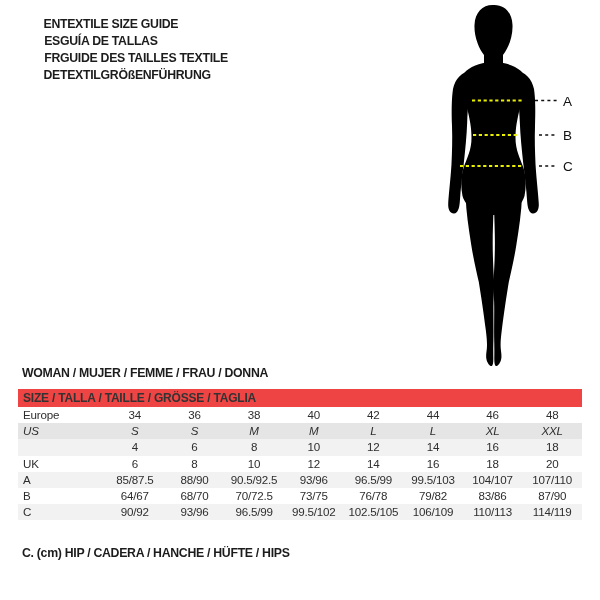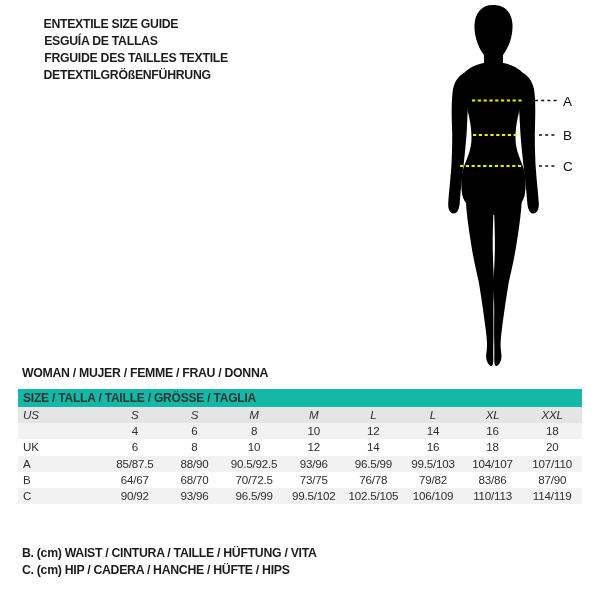--- a/index.html
+++ b/index.html
@@ -157,22 +157,33 @@
 
       <text class="measure-letter" x="163" y="105.5">A</text>
       <text class="measure-letter" x="163" y="140">B</text>
       <text class="measure-letter" x="163" y="171">C</text>
     </svg>
   </div>
 
   <div class="group-title">WOMAN / MUJER / FEMME / FRAU / DONNA</div>
 
   <div class="size-table">
-    <div class="thead" style="background: #14b8a6;">SIZE / TALLA / TAILLE / GRÖSSE / TAGLIA</div>
+    <div class="thead" style="background: #ef4444;">SIZE / TALLA / TAILLE / GRÖSSE / TAGLIA</div>
     <div id="tbody">
+        <div class="trow">
+          <div class="tcell label">Europe</div>
+          <div class="tcell">34</div>
+          <div class="tcell">36</div>
+          <div class="tcell">38</div>
+          <div class="tcell">40</div>
+          <div class="tcell">42</div>
+          <div class="tcell">44</div>
+          <div class="tcell">46</div>
+          <div class="tcell">48</div>
+        </div>
         <div class="trow" style="background: #e5e5e5; font-style: italic;">
           <div class="tcell label">US</div>
           <div class="tcell">S</div>
           <div class="tcell">S</div>
           <div class="tcell">M</div>
           <div class="tcell">M</div>
           <div class="tcell">L</div>
           <div class="tcell">L</div>
           <div class="tcell">XL</div>
           <div class="tcell">XXL</div>
@@ -229,17 +240,16 @@
           <div class="tcell">99.5/102</div>
           <div class="tcell">102.5/105</div>
           <div class="tcell">106/109</div>
           <div class="tcell">110/113</div>
           <div class="tcell">114/119</div>
         </div>
       </div>
   </div>
 
   <div class="legend">
-    <div>B. (cm) WAIST / CINTURA / TAILLE / HÜFTUNG / VITA</div>
     <div>C. (cm) HIP / CADERA / HANCHE / HÜFTE / HIPS</div>
   </div>
 
 </div>
 
 </body></html>

